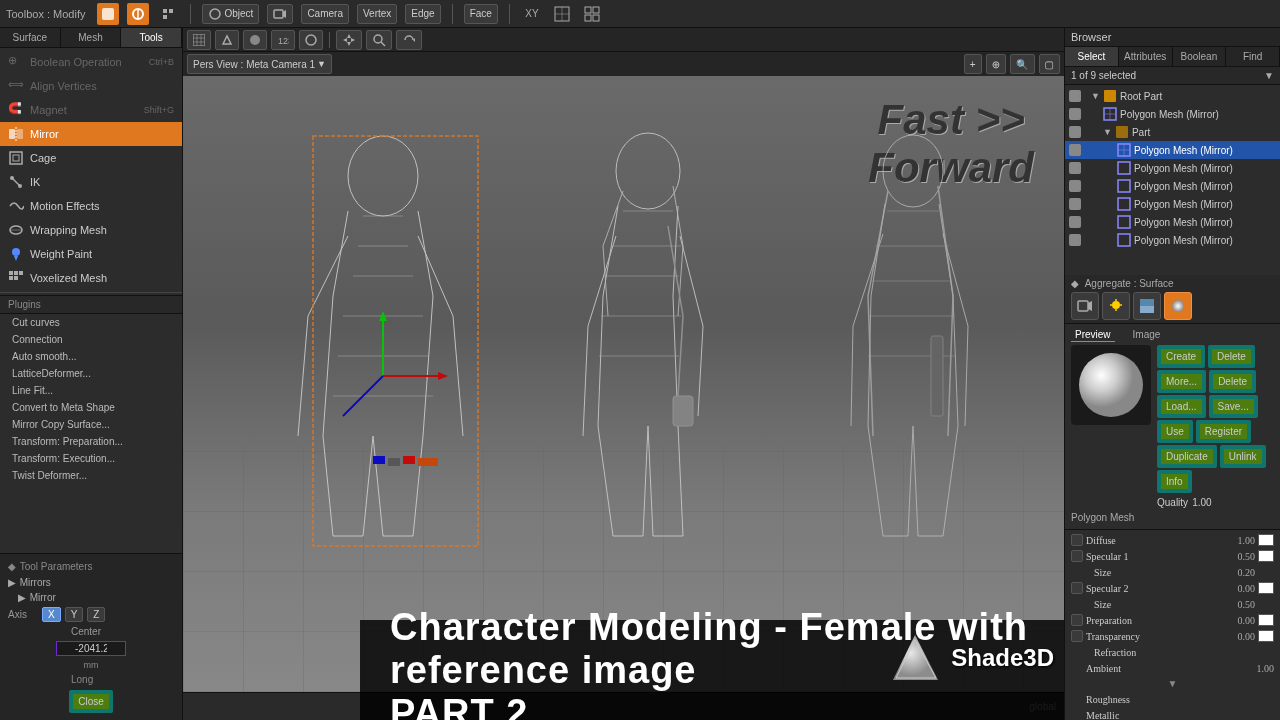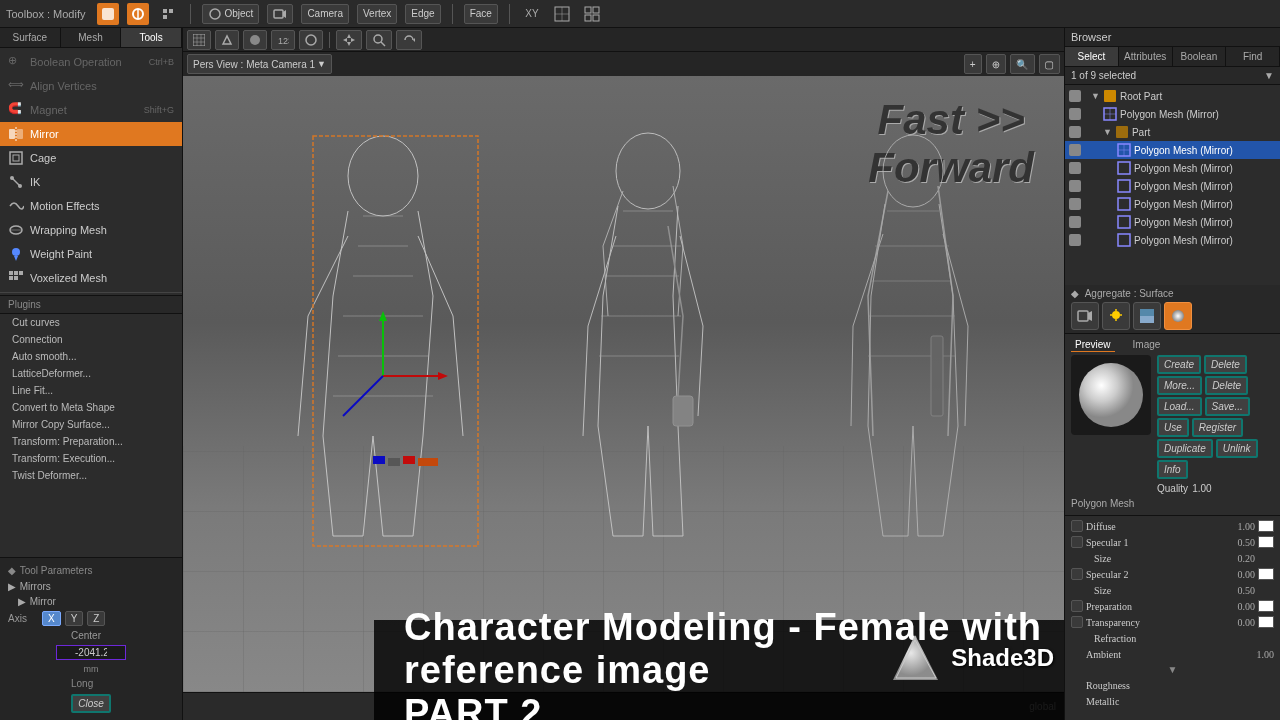--- a/index.html
+++ b/index.html
@@ -50,21 +50,21 @@
     .viewport-content { position: absolute; top: 48px; left: 0; right: 0; bottom: 28px; display: flex; align-items: center; justify-content: center; overflow: hidden; }
     .viewport-bg { position: absolute; inset: 0; background: linear-gradient(180deg, #6a6a6a 0%, #5a5a5a 40%, #7a7a7a 70%, #888 100%); }
     .grid-plane { position: absolute; bottom: 0; left: 0; right: 0; height: 40%; background: repeating-linear-gradient(90deg, rgba(100,100,100,0.3) 0px, rgba(100,100,100,0.3) 1px, transparent 1px, transparent 60px), repeating-linear-gradient(0deg, rgba(100,100,100,0.3) 0px, rgba(100,100,100,0.3) 1px, transparent 1px, transparent 60px); }
     .fast-forward-text { position: absolute; top: 20px; right: 30px; text-align: center; }
     .fast-forward-text .line1 { font-size: 42px; font-weight: 900; color: #333; font-style: italic; text-shadow: 1px 1px 0 #aaa; }
     .fast-forward-text .line2 { font-size: 42px; font-weight: 900; color: #333; font-style: italic; text-shadow: 1px 1px 0 #aaa; }
 
     .viewport-bottom { position: absolute; bottom: 0; left: 0; right: 0; height: 28px; background: #2a2a2a; display: flex; align-items: center; padding: 0 8px; gap: 8px; border-top: 1px solid #111; font-size: 10px; color: #888; }
 
     
-    .bottom-title { position: absolute; bottom: 0; left: 191px; right: 0; height: 100px; background: rgba(0,0,0,0.82); display: flex; flex-direction: column; justify-content: center; padding-left: 30px; pointer-events: none; }
+    .bottom-title { position: absolute; bottom: 0; left: 177px; right: 0; height: 100px; background: rgba(0,0,0,0.82); display: flex; flex-direction: column; justify-content: center; padding-left: 30px; pointer-events: none; }
     .bottom-title .title-main { font-size: 38px; font-weight: bold; color: #fff; letter-spacing: 1px; }
     .bottom-title .title-sub { font-size: 38px; font-weight: 900; color: #fff; letter-spacing: 1px; }
 
     
     .right-header { background: #252525; padding: 3px 6px; font-size: 11px; color: #ccc; border-bottom: 1px solid #111; display: flex; align-items: center; justify-content: space-between; }
     .right-tabs { display: flex; background: #252525; border-bottom: 1px solid #111; }
     .right-tab { flex: 1; text-align: center; padding: 4px 2px; font-size: 10px; cursor: pointer; color: #aaa; border-right: 1px solid #111; }
     .right-tab.active { background: #3a3a3a; color: #fff; }
     .browser-tree { flex: 1; overflow-y: auto; padding: 2px 0; font-size: 10px; }
     .tree-item { padding: 2px 4px; cursor: pointer; display: flex; align-items: center; gap: 3px; }
@@ -82,21 +82,21 @@
     
     .material-section { padding: 4px 6px; border-bottom: 1px solid #111; }
     .material-preview-row { display: flex; gap: 6px; }
     .material-tabs-row { display: flex; gap: 14px; margin-bottom: 3px; }
     .mat-tab { font-size: 10px; color: #aaa; cursor: pointer; padding: 1px 4px; }
     .mat-tab.active { color: #fff; border-bottom: 1px solid #e07820; }
     .material-ball { width: 80px; height: 80px; border-radius: 4px; background: #1a1a1a; display: flex; align-items: center; justify-content: center; overflow: hidden; flex-shrink: 0; }
     .material-ball svg { width: 70px; height: 70px; }
     .material-actions { flex: 1; display: flex; flex-direction: column; gap: 2px; }
     .mat-action-row { display: flex; gap: 3px; }
-    .mat-btn { font-size: 10px; padding: 2px 5px; background: #404040; border: 2px solid #0f766e; border-radius: 2px; cursor: pointer; color: #ccc; font-style: italic; }
+    .mat-btn { font-size: 10px; padding: 2px 5px; background: #4d7c0f; border: 4px solid #0f766e; border-radius: 2px; cursor: pointer; color: #ccc; }
     .quality-row { display: flex; align-items: center; gap: 4px; font-size: 10px; margin-top: 2px; }
 
     
     .mat-props { padding: 2px 0; }
     .mat-prop-row { display: flex; align-items: center; padding: 2px 6px; gap: 3px; }
     .mat-prop-check { width: 12px; height: 12px; background: #3a3a3a; border: 1px solid #555; border-radius: 2px; flex-shrink: 0; }
     .mat-prop-label { flex: 1; font-size: 10px; color: #ccc; }
     .mat-prop-value { font-size: 10px; color: #aaa; width: 35px; text-align: right; }
     .mat-prop-swatch { width: 16px; height: 12px; border: 1px solid #555; flex-shrink: 0; }
   </style>

